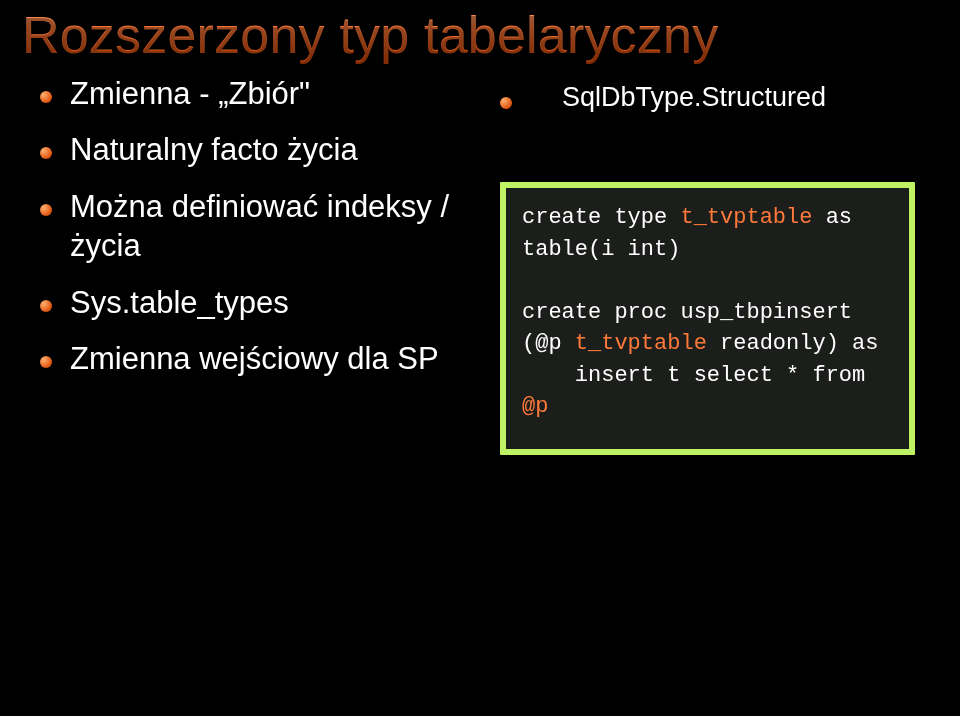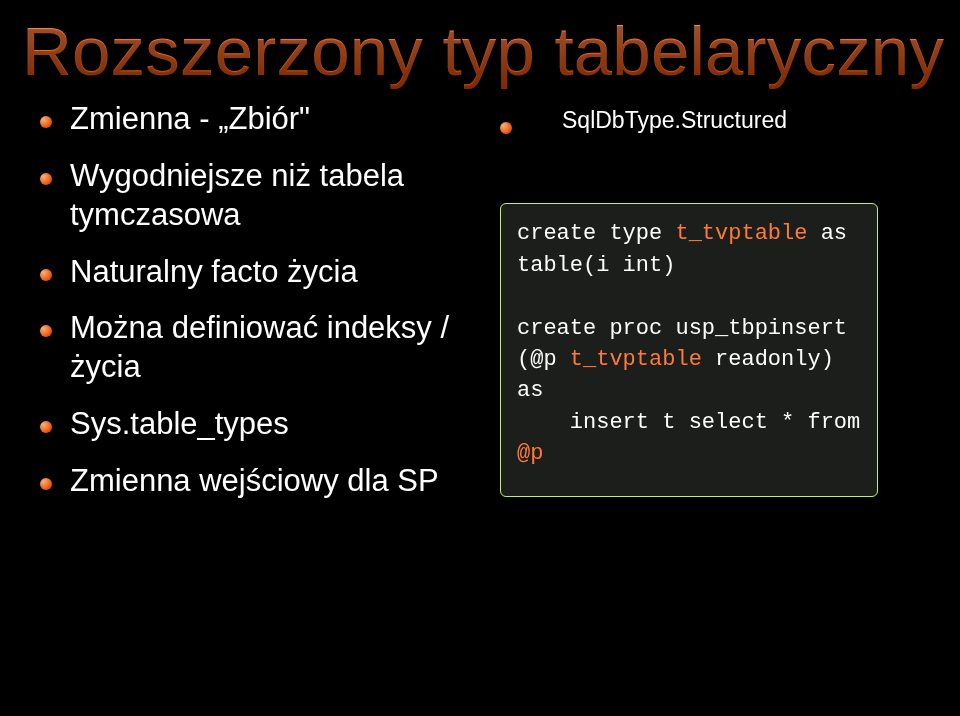--- a/index.html
+++ b/index.html
@@ -15,22 +15,22 @@
   .slide {
     width: 960px;
     height: 716px;
     position: relative;
     background: #000;
     box-sizing: border-box;
     padding: 0;
   }
   h1.title {
     margin: 0;
-    padding: 16px 0 12px 22px;
-    font-size: 69px;
+    padding: 8px 0 12px 22px;
+    font-size: 52px;
     font-weight: 400;
     background: linear-gradient(to bottom, #ffb080 0%, #ff7a3a 35%, #d94f10 75%, #c94000 100%);
     -webkit-background-clip: text;
     background-clip: text;
     color: transparent;
     line-height: 1.05;
     letter-spacing: 0.2px;
     text-shadow: 0 1px 1px rgba(0,0,0,0.4);
   }
   .columns {
@@ -72,32 +72,32 @@
     background: radial-gradient(circle at 30% 30%, #ffb070, #e25a15 65%, #b84000 100%);
   }
   ul.sub {
     list-style: none;
     margin: 6px 0 0 0;
     padding: 0 0 0 32px;
   }
   ul.sub > li {
     position: relative;
     padding-left: 0;
-    font-size: 23px;
+    font-size: 27px;
     line-height: 1.25;
     color: #fff;
     font-weight: 400;
   }
 
   .codebox {
     margin-top: 68px;
-    width: 378px;
+    width: 415px;
     background: #1c1e1b;
-    border: 1px solid #bef264;
-    border-radius: 6px;
+    border: 6px solid #bef264;
+    border-radius: 1px;
     padding: 14px 16px 26px 16px;
     box-sizing: border-box;
     box-shadow: 0 0 6px rgba(0,0,0,0.6);
   }
   .codebox pre {
     margin: 0;
     font-family: "Consolas", "Courier New", monospace;
     font-size: 22px;
     line-height: 1.43;
     white-space: pre-wrap;
@@ -110,21 +110,20 @@
 
 <div class="slide">
 
   <h1 class="title">Rozszerzony typ tabelaryczny</h1>
 
   <div class="columns">
 
     <div class="col-left">
       <ul class="bullets">
         <li>Zmienna - „Zbiór"</li>
-        <li>Wygodniejsze niż tabela tymczasowa</li>
         <li>
           <span>Naturalny facto życia</span>
         </li>
         <li>Można definiować indeksy / życia</li>
         <li>Sys.table_types</li>
         <li>Zmienna wejściowy dla SP</li>
       </ul>
     </div>
 
     <div class="col-right">

